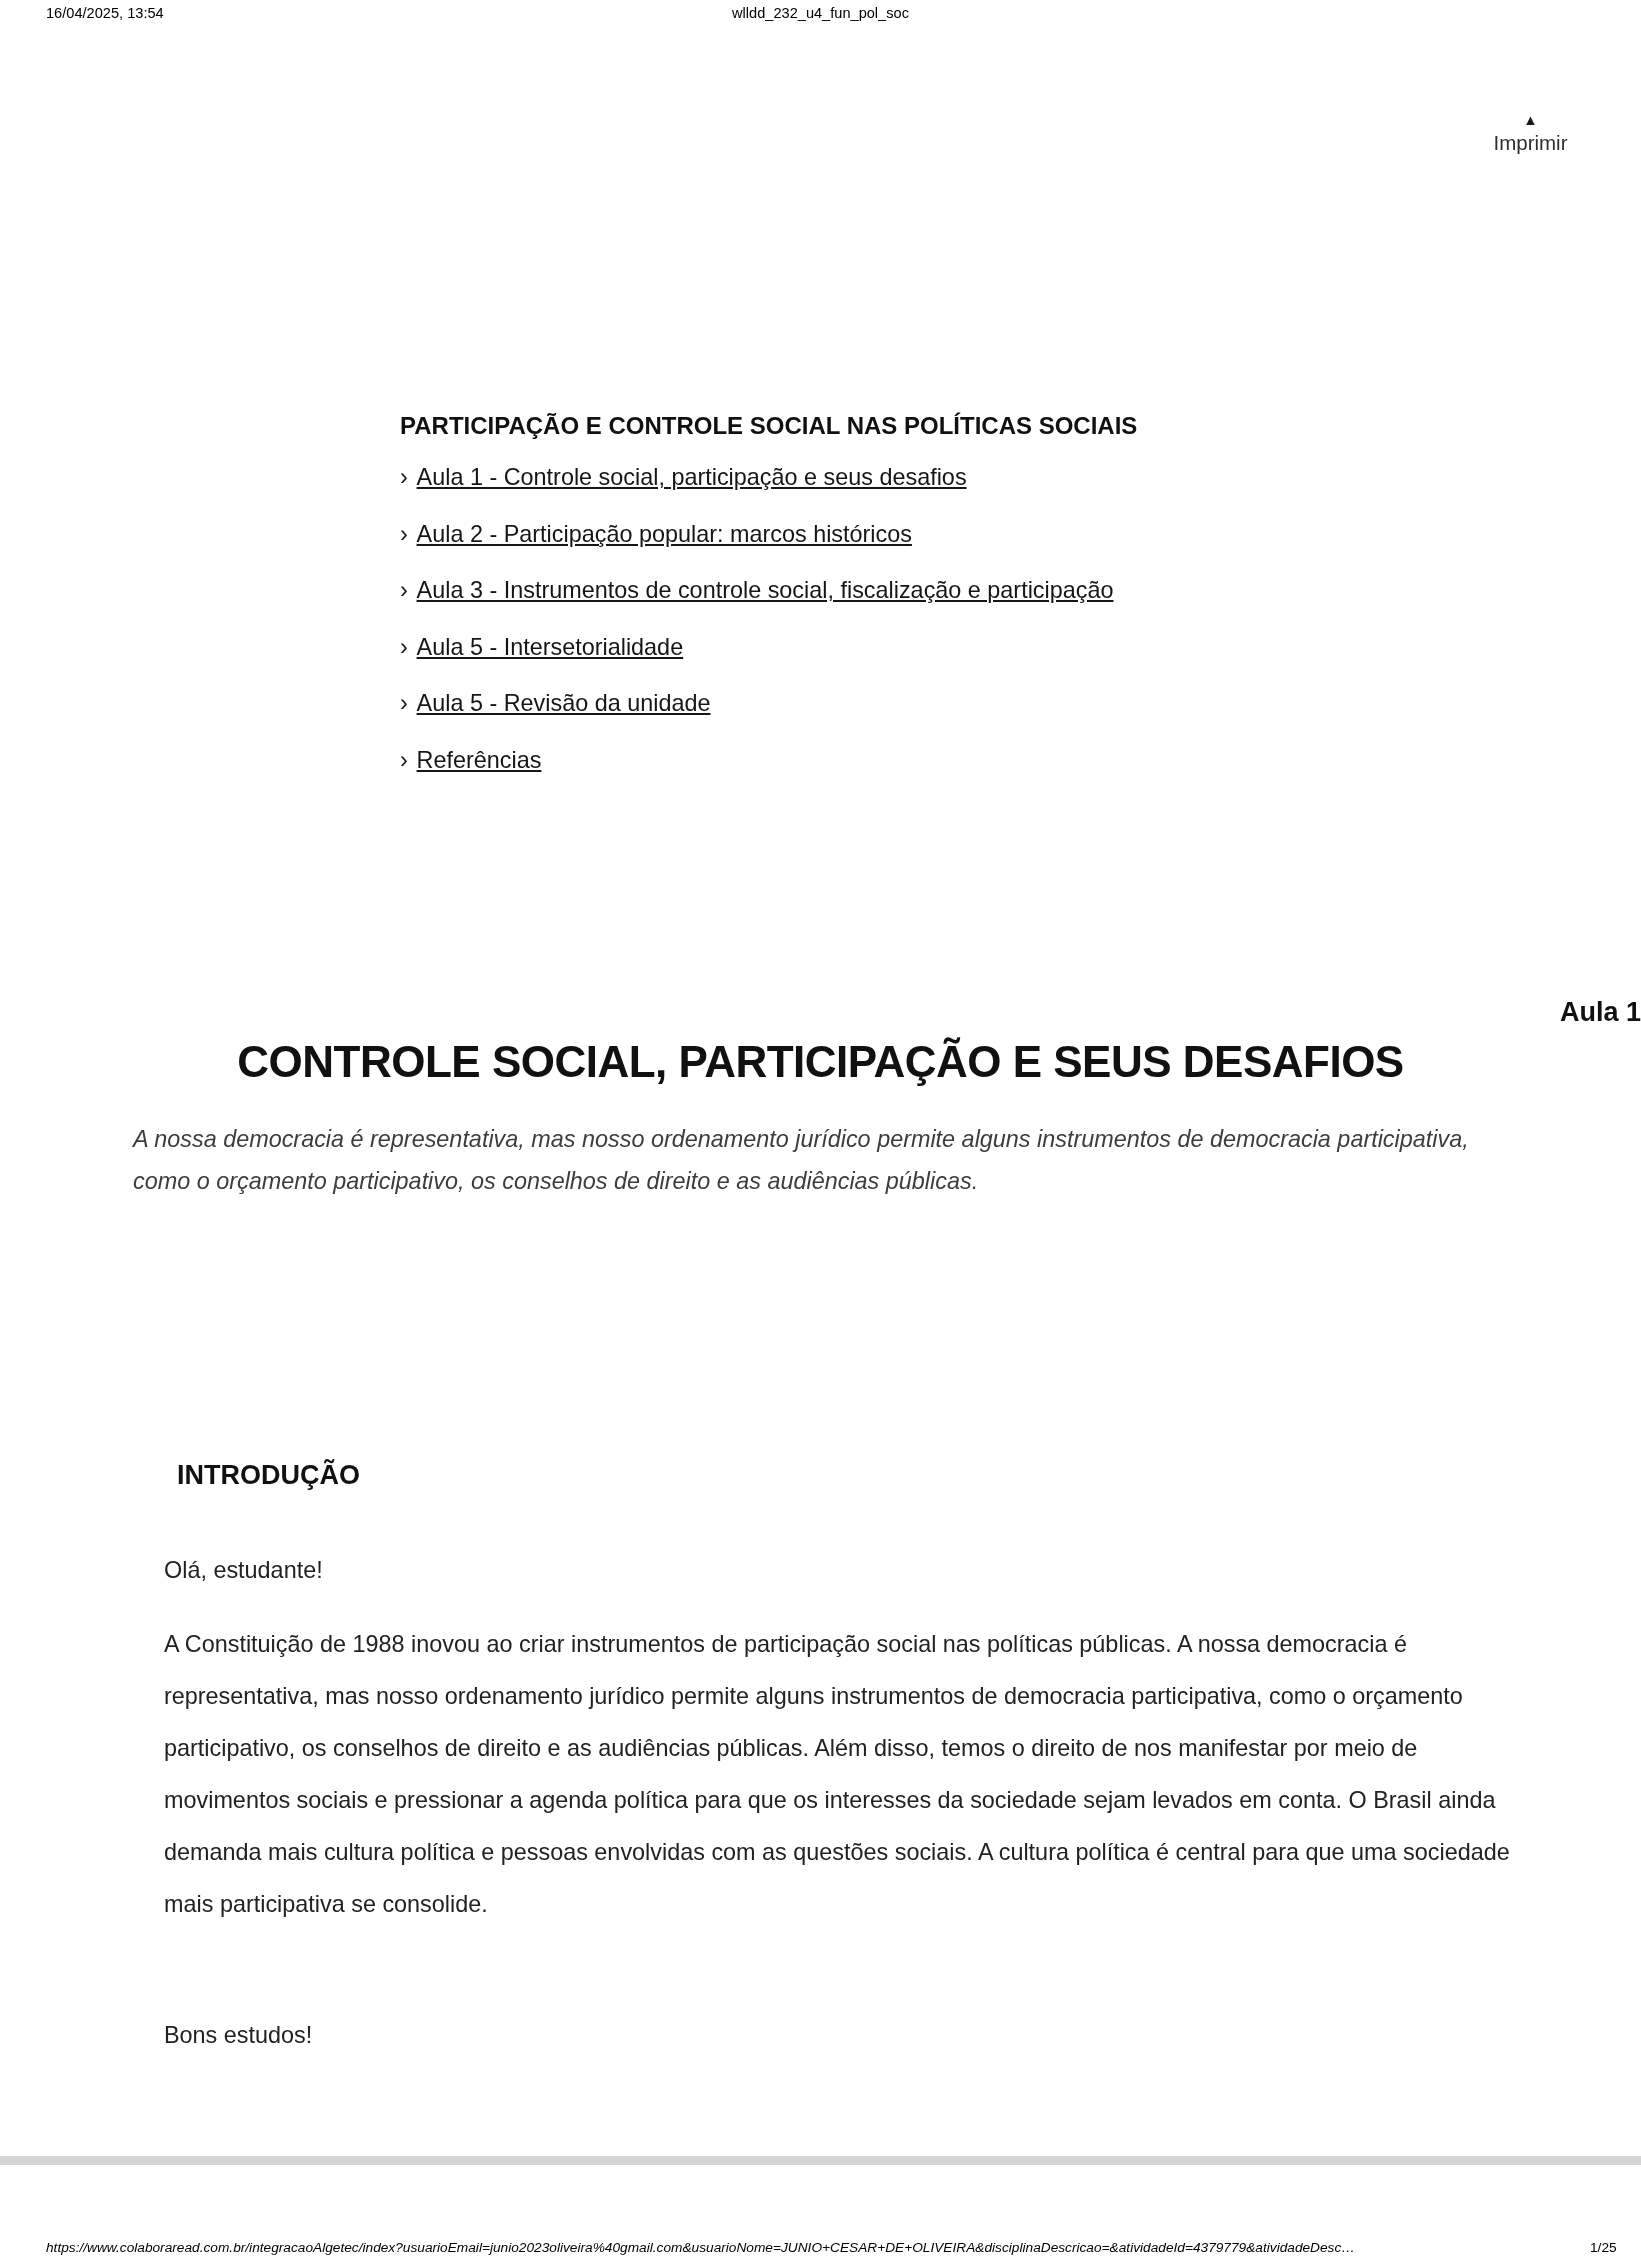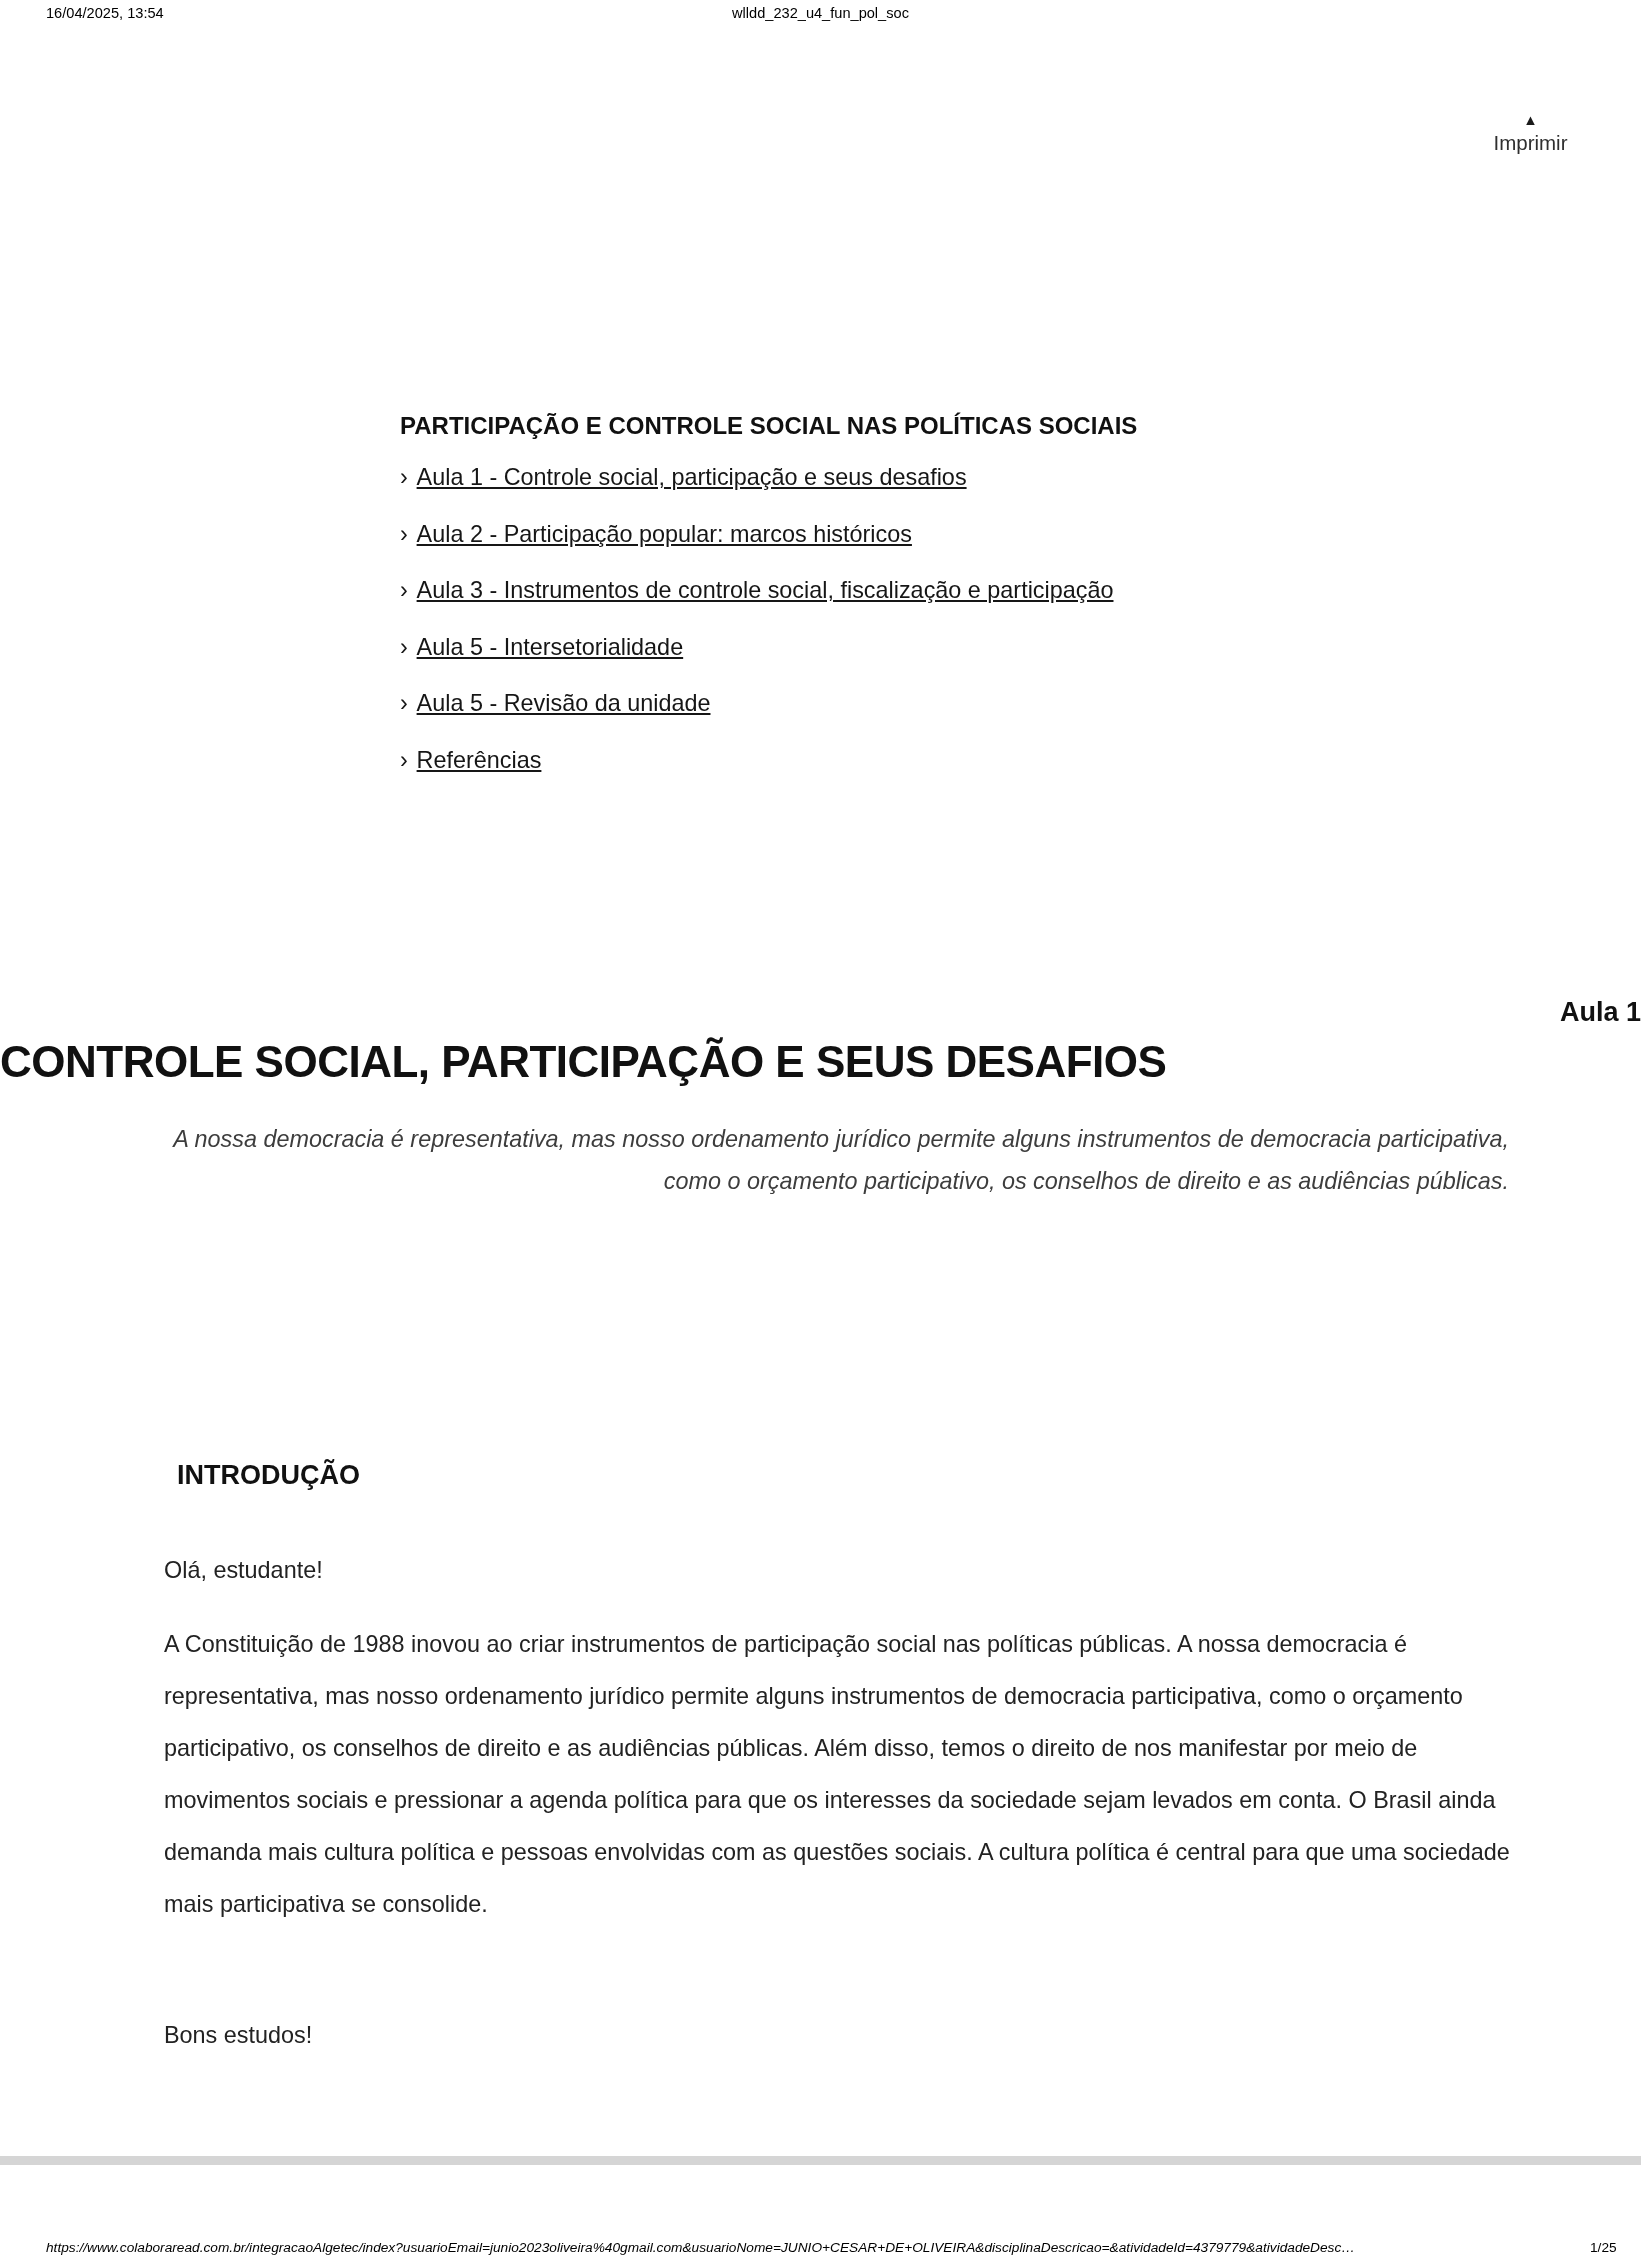--- a/index.html
+++ b/index.html
@@ -66,26 +66,26 @@
     color: #161616; text-decoration: underline; cursor: pointer;
   }
 
   
   .lesson-kicker {
     position: absolute; top: 965px; left: 0; width: 100%;
     text-align: right; font-size: 27px; font-weight: bold; color: #111; margin-top: 32px;
   }
   .lesson-title {
     position: absolute; top: 1037px; left: 0; width: 100%;
-    text-align: left; font-size: 44px; font-weight: bold;
+    text-align: center; font-size: 44px; font-weight: bold;
     letter-spacing: -0.5px; color: #111;
   }
   .lesson-subtitle {
     position: absolute; top: 1118px; left: 133px; width: 1376px;
-    text-align: right; font-style: italic;
+    text-align: left; font-style: italic;
     font-size: 23.4px; line-height: 42px; color: #3d3d3d;
   }
 
   
   .intro-heading {
     position: absolute; top: 1460px; left: 177px;
     font-size: 27px; font-weight: bold; color: #111;
   }
   .para { position: absolute; left: 164px; width: 1379px;
     font-size: 23.4px; line-height: 52px; color: #222; }

